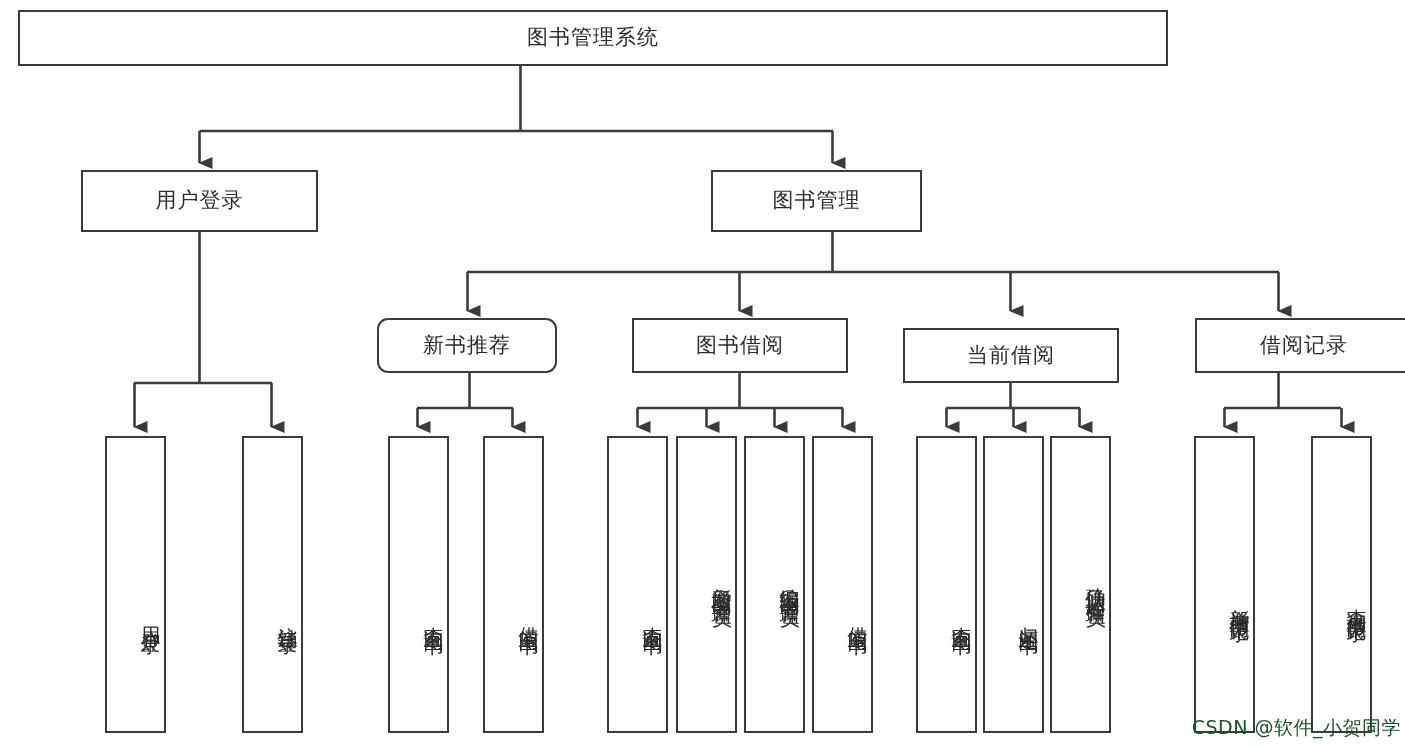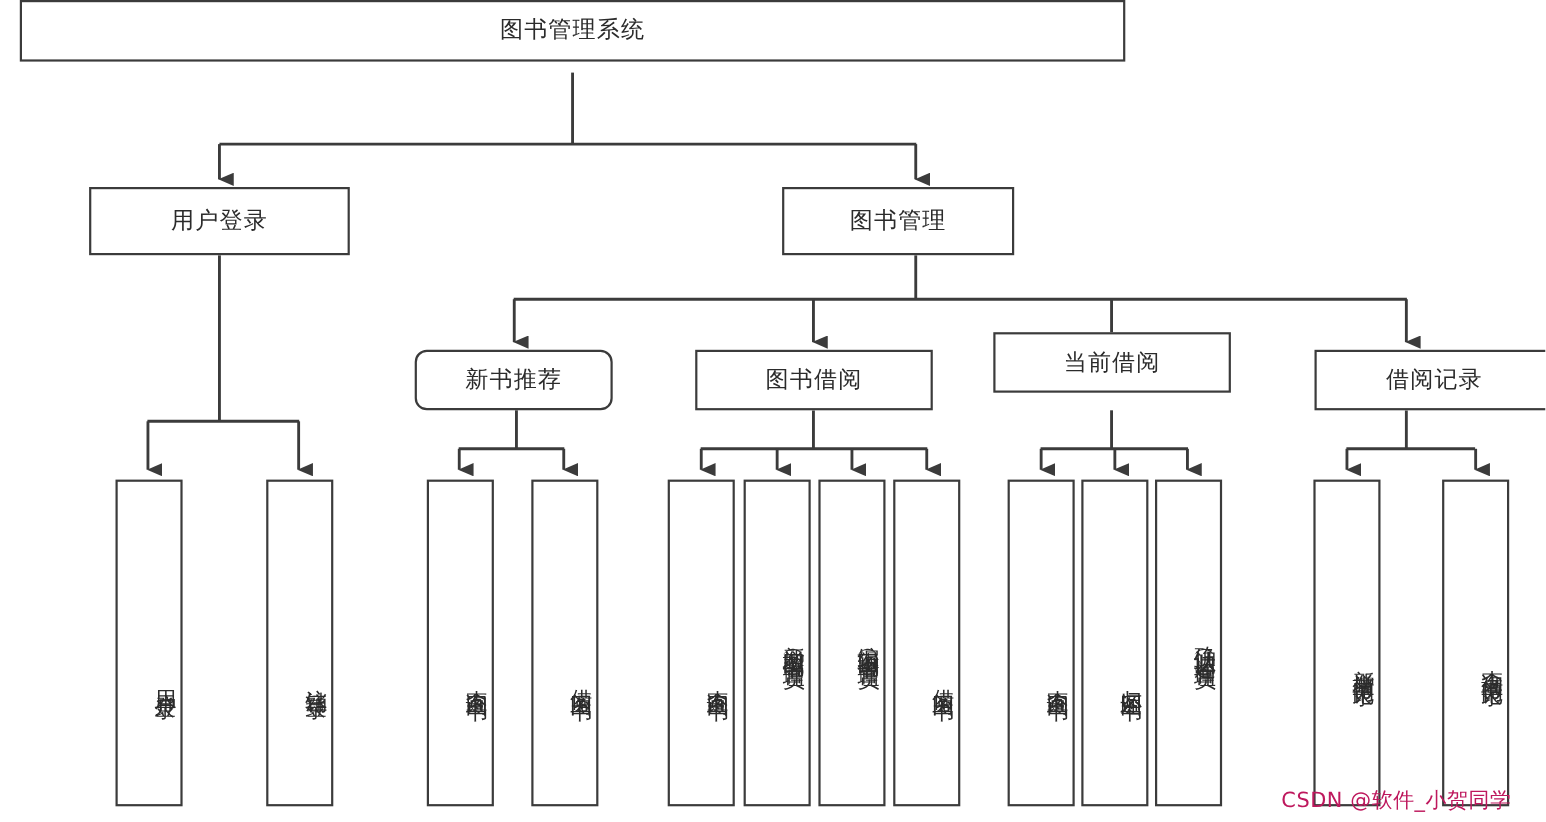--- a/index.html
+++ b/index.html
@@ -51,24 +51,24 @@
   #edges {
     position: absolute;
     left: 0;
     top: 0;
     width: 1405px;
     height: 747px;
     pointer-events: none;
   }
   #watermark {
     position: absolute;
-    right: 31px;
+    right: 4px;
     bottom: 6px;
     font-size: 19px;
-    color: #be185d;
+    color: #14532d;
     letter-spacing: 0.5px;
     white-space: nowrap;
   }
 </style>
 </head>
 <body>
 
 <div id="canvas">
 
   <svg id="edges" viewBox="0 0 1405 747" width="1405" height="747" xmlns="http://www.w3.org/2000/svg">
@@ -119,38 +119,38 @@
       <path d="M 1013.5 408 L 1013.5 427" marker-end="url(#arrowdown)"></path>
       <path d="M 1079.5 408 L 1079.5 427" marker-end="url(#arrowdown)"></path>
 
       <path d="M 1278.5 373 L 1278.5 408"></path>
       <path d="M 1224 408 L 1341 408"></path>
       <path d="M 1224.5 408 L 1224.5 427" marker-end="url(#arrowdown)"></path>
       <path d="M 1341.5 408 L 1341.5 427" marker-end="url(#arrowdown)"></path>
     </g>
   </svg>
 
-  <div class="node horiz" style="left:18px; top:0; width:1005px; height:56px;">
+  <div class="node horiz" style="left:18px; top:10px; width:1150px; height:56px;">
     <span>图书管理系统</span>
   </div>
 
   <div class="node horiz" style="left:81px; top:170px; width:237px; height:62px;">
     <span>用户登录</span>
   </div>
   <div class="node horiz" style="left:711px; top:170px; width:211px; height:62px;">
     <span>图书管理</span>
   </div>
 
   <div class="node horiz" style="left:377px; top:318px; width:180px; height:55px;border-radius:11px;">
     <span>新书推荐</span>
   </div>
   <div class="node horiz" style="left:632px; top:318px; width:216px; height:55px;">
     <span>图书借阅</span>
   </div>
-  <div class="node horiz" style="left:903px; top:302px; width:216px; height:55px;">
+  <div class="node horiz" style="left:903px; top:328px; width:216px; height:55px;">
     <span>当前借阅</span>
   </div>
   <div class="node horiz" style="left:1195px; top:318px; width:218px; height:55px;">
     <span>借阅记录</span>
   </div>
 
   <div class="node vert" style="left:105px; top:436px; width:61px; height:297px; padding-top:70px;">
     <span>用户登录</span>
   </div>
   <div class="node vert" style="left:242px; top:436px; width:61px; height:297px; padding-top:70px;">

